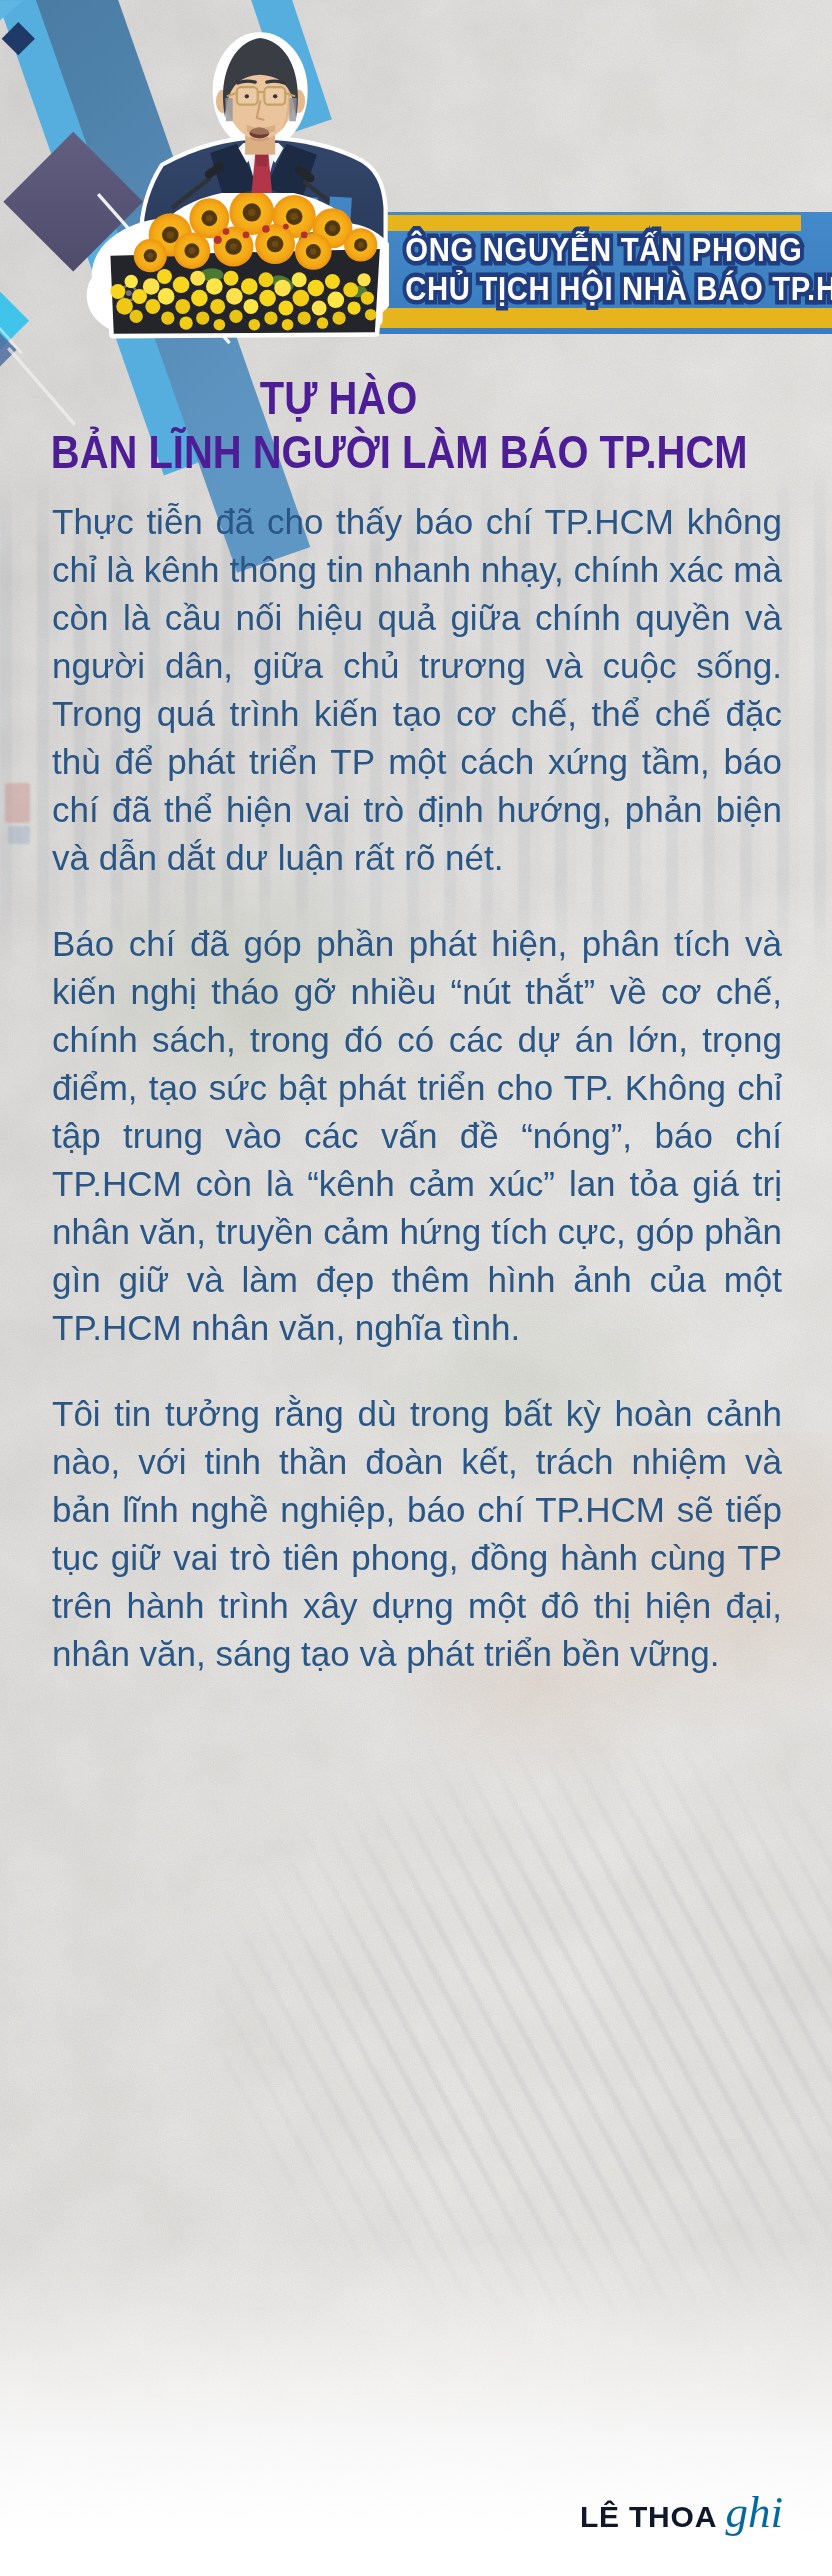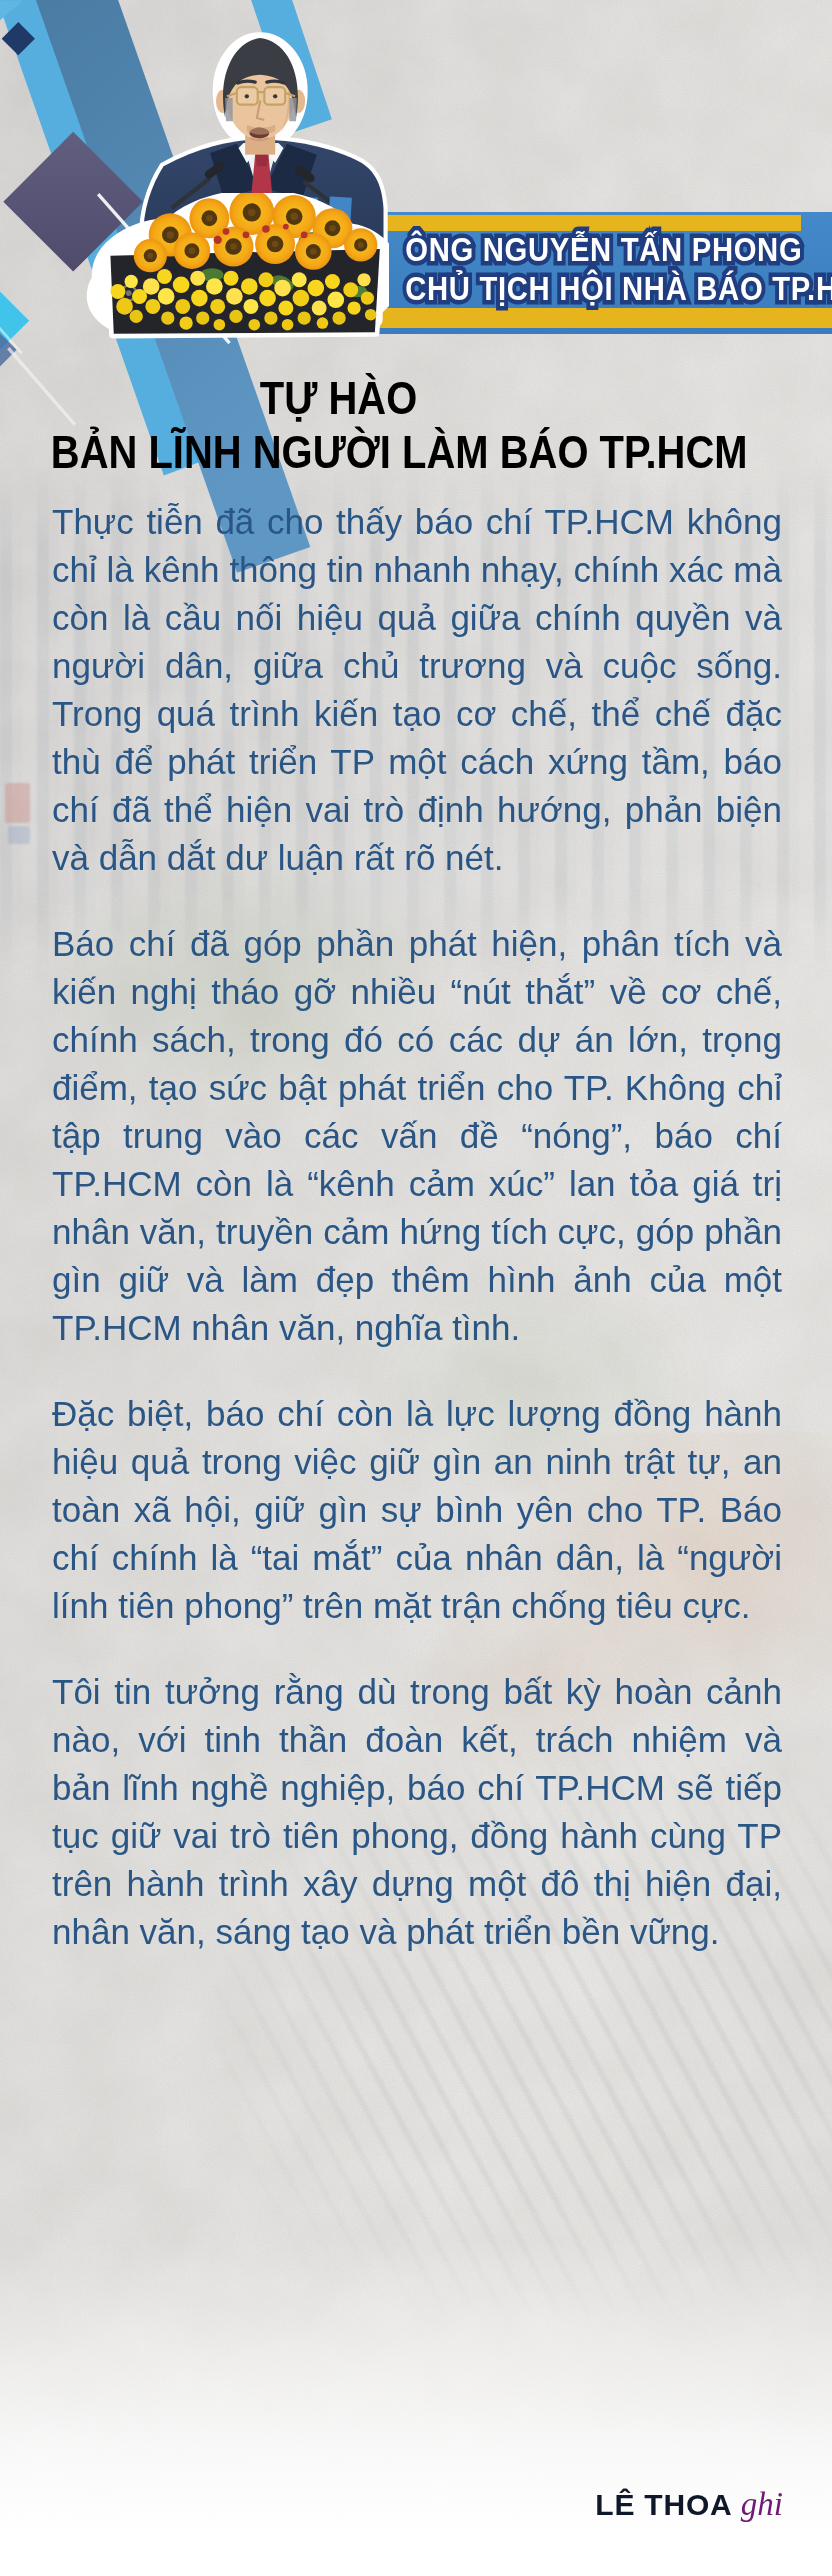--- a/index.html
+++ b/index.html
@@ -49,36 +49,36 @@
   #banner .b1{top:18.3px;font-size:34px;}
   #banner .b2{top:57px;font-size:34px;}
   
   .rbar{position:absolute;z-index:40;background:linear-gradient(180deg,#4286c6,#3c7ec0);}
   #rbar1{left:293px;top:197px;width:21px;height:127px;transform:rotate(3.5deg);}
   #rbar2{left:326px;top:197px;width:21.7px;height:127px;transform:rotate(3.5deg);}
   
   #portrait-svg{position:absolute;left:125px;top:28px;z-index:30;}
   #flowers-svg{position:absolute;left:73px;top:193px;z-index:50;}
   
-  #title{left:0;top:373px;width:677px;z-index:20;text-align:center;color:#000000;}
+  #title{left:0;top:373px;width:677px;z-index:20;text-align:center;color:#4c1d95;}
   #title .t1,#title .t2{font-weight:bold;transform:scaleX(.85);white-space:nowrap;}
   #title .t1{font-size:47px;line-height:50px;}
   #title .t2{font-size:47px;line-height:52px;margin-top:3.3px;}
   
   #quote{left:52px;top:498px;width:730px;z-index:20;color:#2a5685;
     font-size:35px;line-height:48px;text-align:justify;}
   #quote p{margin:0 0 38px 0;}
   #quote p.first{margin-top:15px;}
   .initial{font-size:67px;font-weight:bold;color:#27507f;line-height:48px;margin-right:5px;vertical-align:baseline;}
   
   #bottomfade{left:0;top:2240px;width:833px;height:336px;z-index:12;
     background:linear-gradient(180deg, rgba(255,255,255,0) 0%, rgba(253,253,253,.85) 62%, #ffffff 88%);}
   #credit{right:50px;top:2486px;z-index:20;white-space:nowrap;}
   #credit .author{font-weight:bold;font-size:30px;color:#0f172a;letter-spacing:0.8px;}
-  #credit .suffix{font-family:"Liberation Serif", serif;font-style:italic;font-size:33px;color:#701a75;margin-left:8.3px;text-align:right;}
+  #credit .suffix{font-family:"Liberation Serif", serif;font-style:italic;font-size:45px;color:#0369a1;margin-left:8.3px;text-align:right;}
 </style>
 </head>
 <body>
 
 <svg id="noise-svg" width="833" height="2576" preserveAspectRatio="none" viewBox="0 0 1000 3093">
   <filter id="fineNoise">
       <feTurbulence type="fractalNoise" baseFrequency="0.8" numOctaves="2" seed="7"></feTurbulence>
     <feColorMatrix type="matrix" values="0 0 0 0 0.47  0 0 0 0 0.46  0 0 0 0 0.45  0 0 0 0.28 0"></feColorMatrix>
     </filter>
   <filter id="mottle">
@@ -364,21 +364,20 @@
 </svg>
 
 <div id="title" class="abs">
   <div class="t1">TỰ HÀO</div>
   <div class="t2">BẢN LĨNH NGƯỜI LÀM BÁO TP.HCM</div>
 </div>
 
 <div id="quote" class="abs">
   <p>Thực tiễn đã cho thấy báo chí TP.HCM không chỉ là kênh thông tin nhanh nhạy, chính xác mà còn là cầu nối hiệu quả giữa chính quyền và người dân, giữa chủ trương và cuộc sống. Trong quá trình kiến tạo cơ chế, thể chế đặc thù để phát triển TP một cách xứng tầm, báo chí đã thể hiện vai trò định hướng, phản biện và dẫn dắt dư luận rất rõ nét.</p>
   <p>Báo chí đã góp phần phát hiện, phân tích và kiến nghị tháo gỡ nhiều “nút thắt” về cơ chế, chính sách, trong đó có các dự án lớn, trọng điểm, tạo sức bật phát triển cho TP. Không chỉ tập trung vào các vấn đề “nóng”, báo chí TP.HCM còn là “kênh cảm xúc” lan tỏa giá trị nhân văn, truyền cảm hứng tích cực, góp phần gìn giữ và làm đẹp thêm hình ảnh của một TP.HCM nhân văn, nghĩa tình.</p>
-  <p>Đặc biệt, báo chí còn là lực lượng đồng hành hiệu quả trong việc giữ gìn an ninh trật tự, an toàn xã hội, giữ gìn sự bình yên cho TP. Báo chí chính là “tai mắt” của nhân dân, là “người lính tiên phong” trên mặt trận chống tiêu cực.</p>
   <p>Tôi tin tưởng rằng dù trong bất kỳ hoàn cảnh nào, với tinh thần đoàn kết, trách nhiệm và bản lĩnh nghề nghiệp, báo chí TP.HCM sẽ tiếp tục giữ vai trò tiên phong, đồng hành cùng TP trên hành trình xây dựng một đô thị hiện đại, nhân văn, sáng tạo và phát triển bền vững.</p>
 </div>
 
 <div id="bottomfade" class="abs"></div>
 
 <div id="credit" class="abs">
   <span class="author">LÊ THOA</span><span class="suffix">ghi</span>
 </div>
 
 

